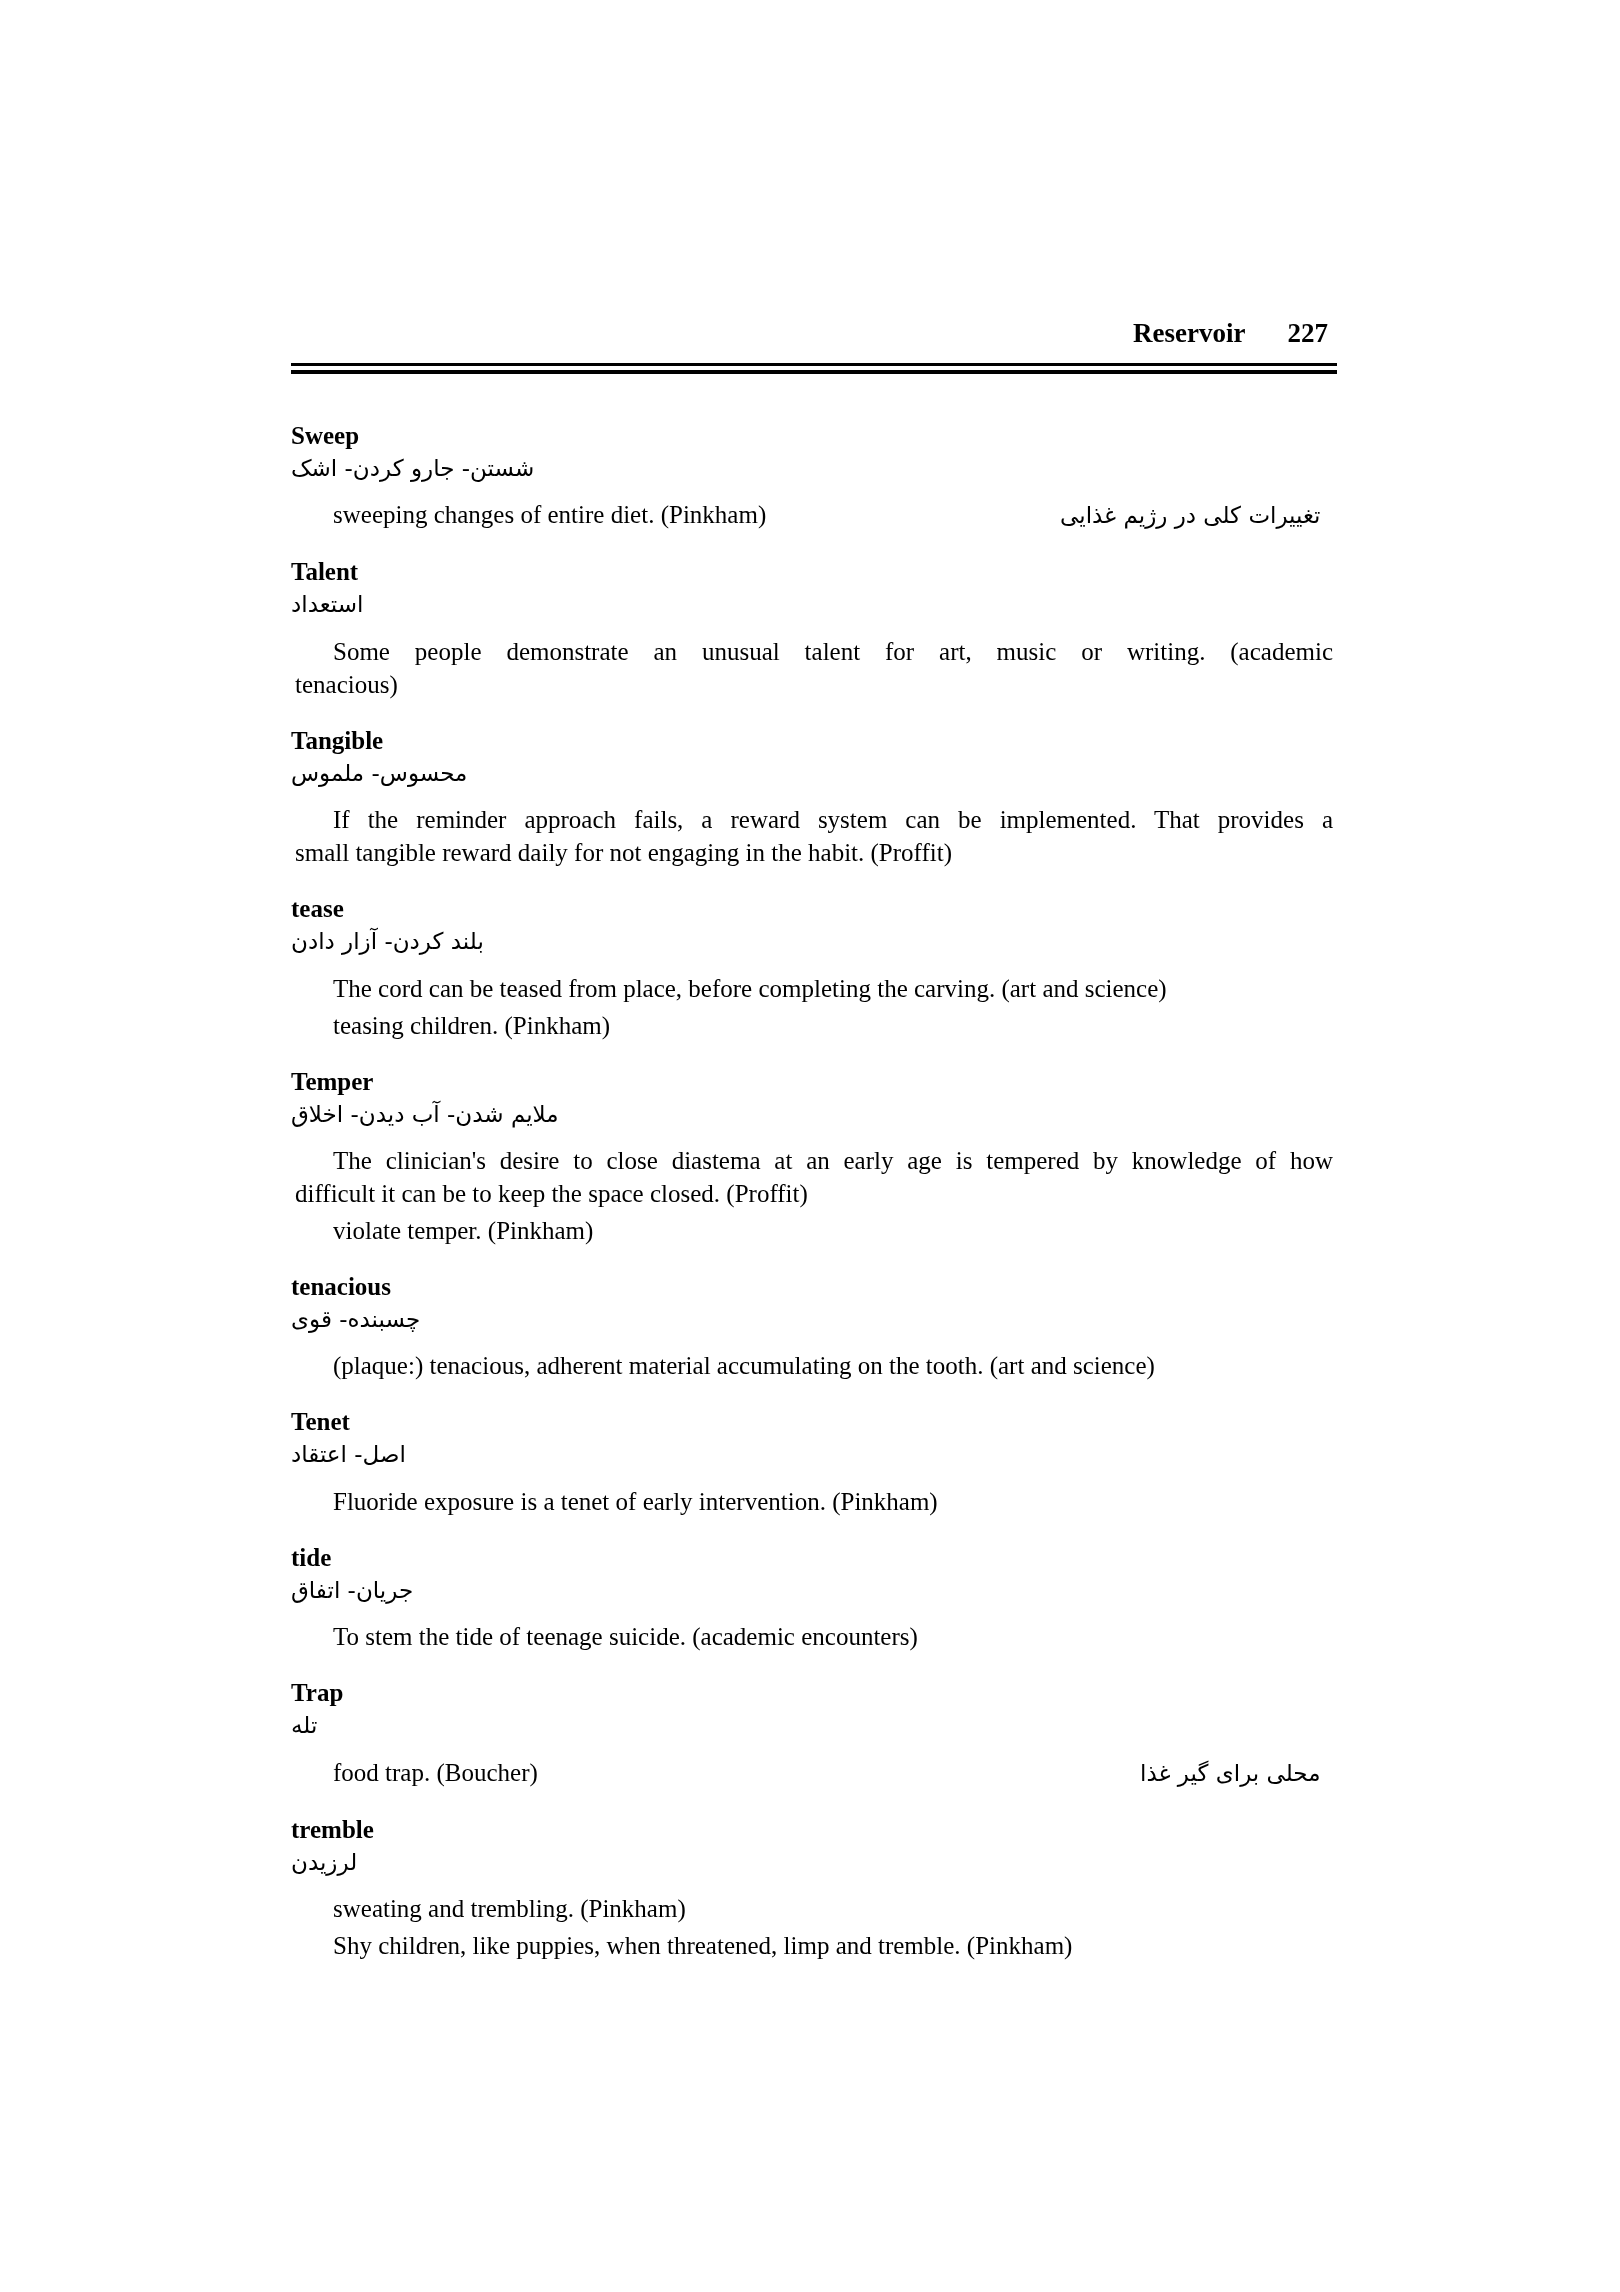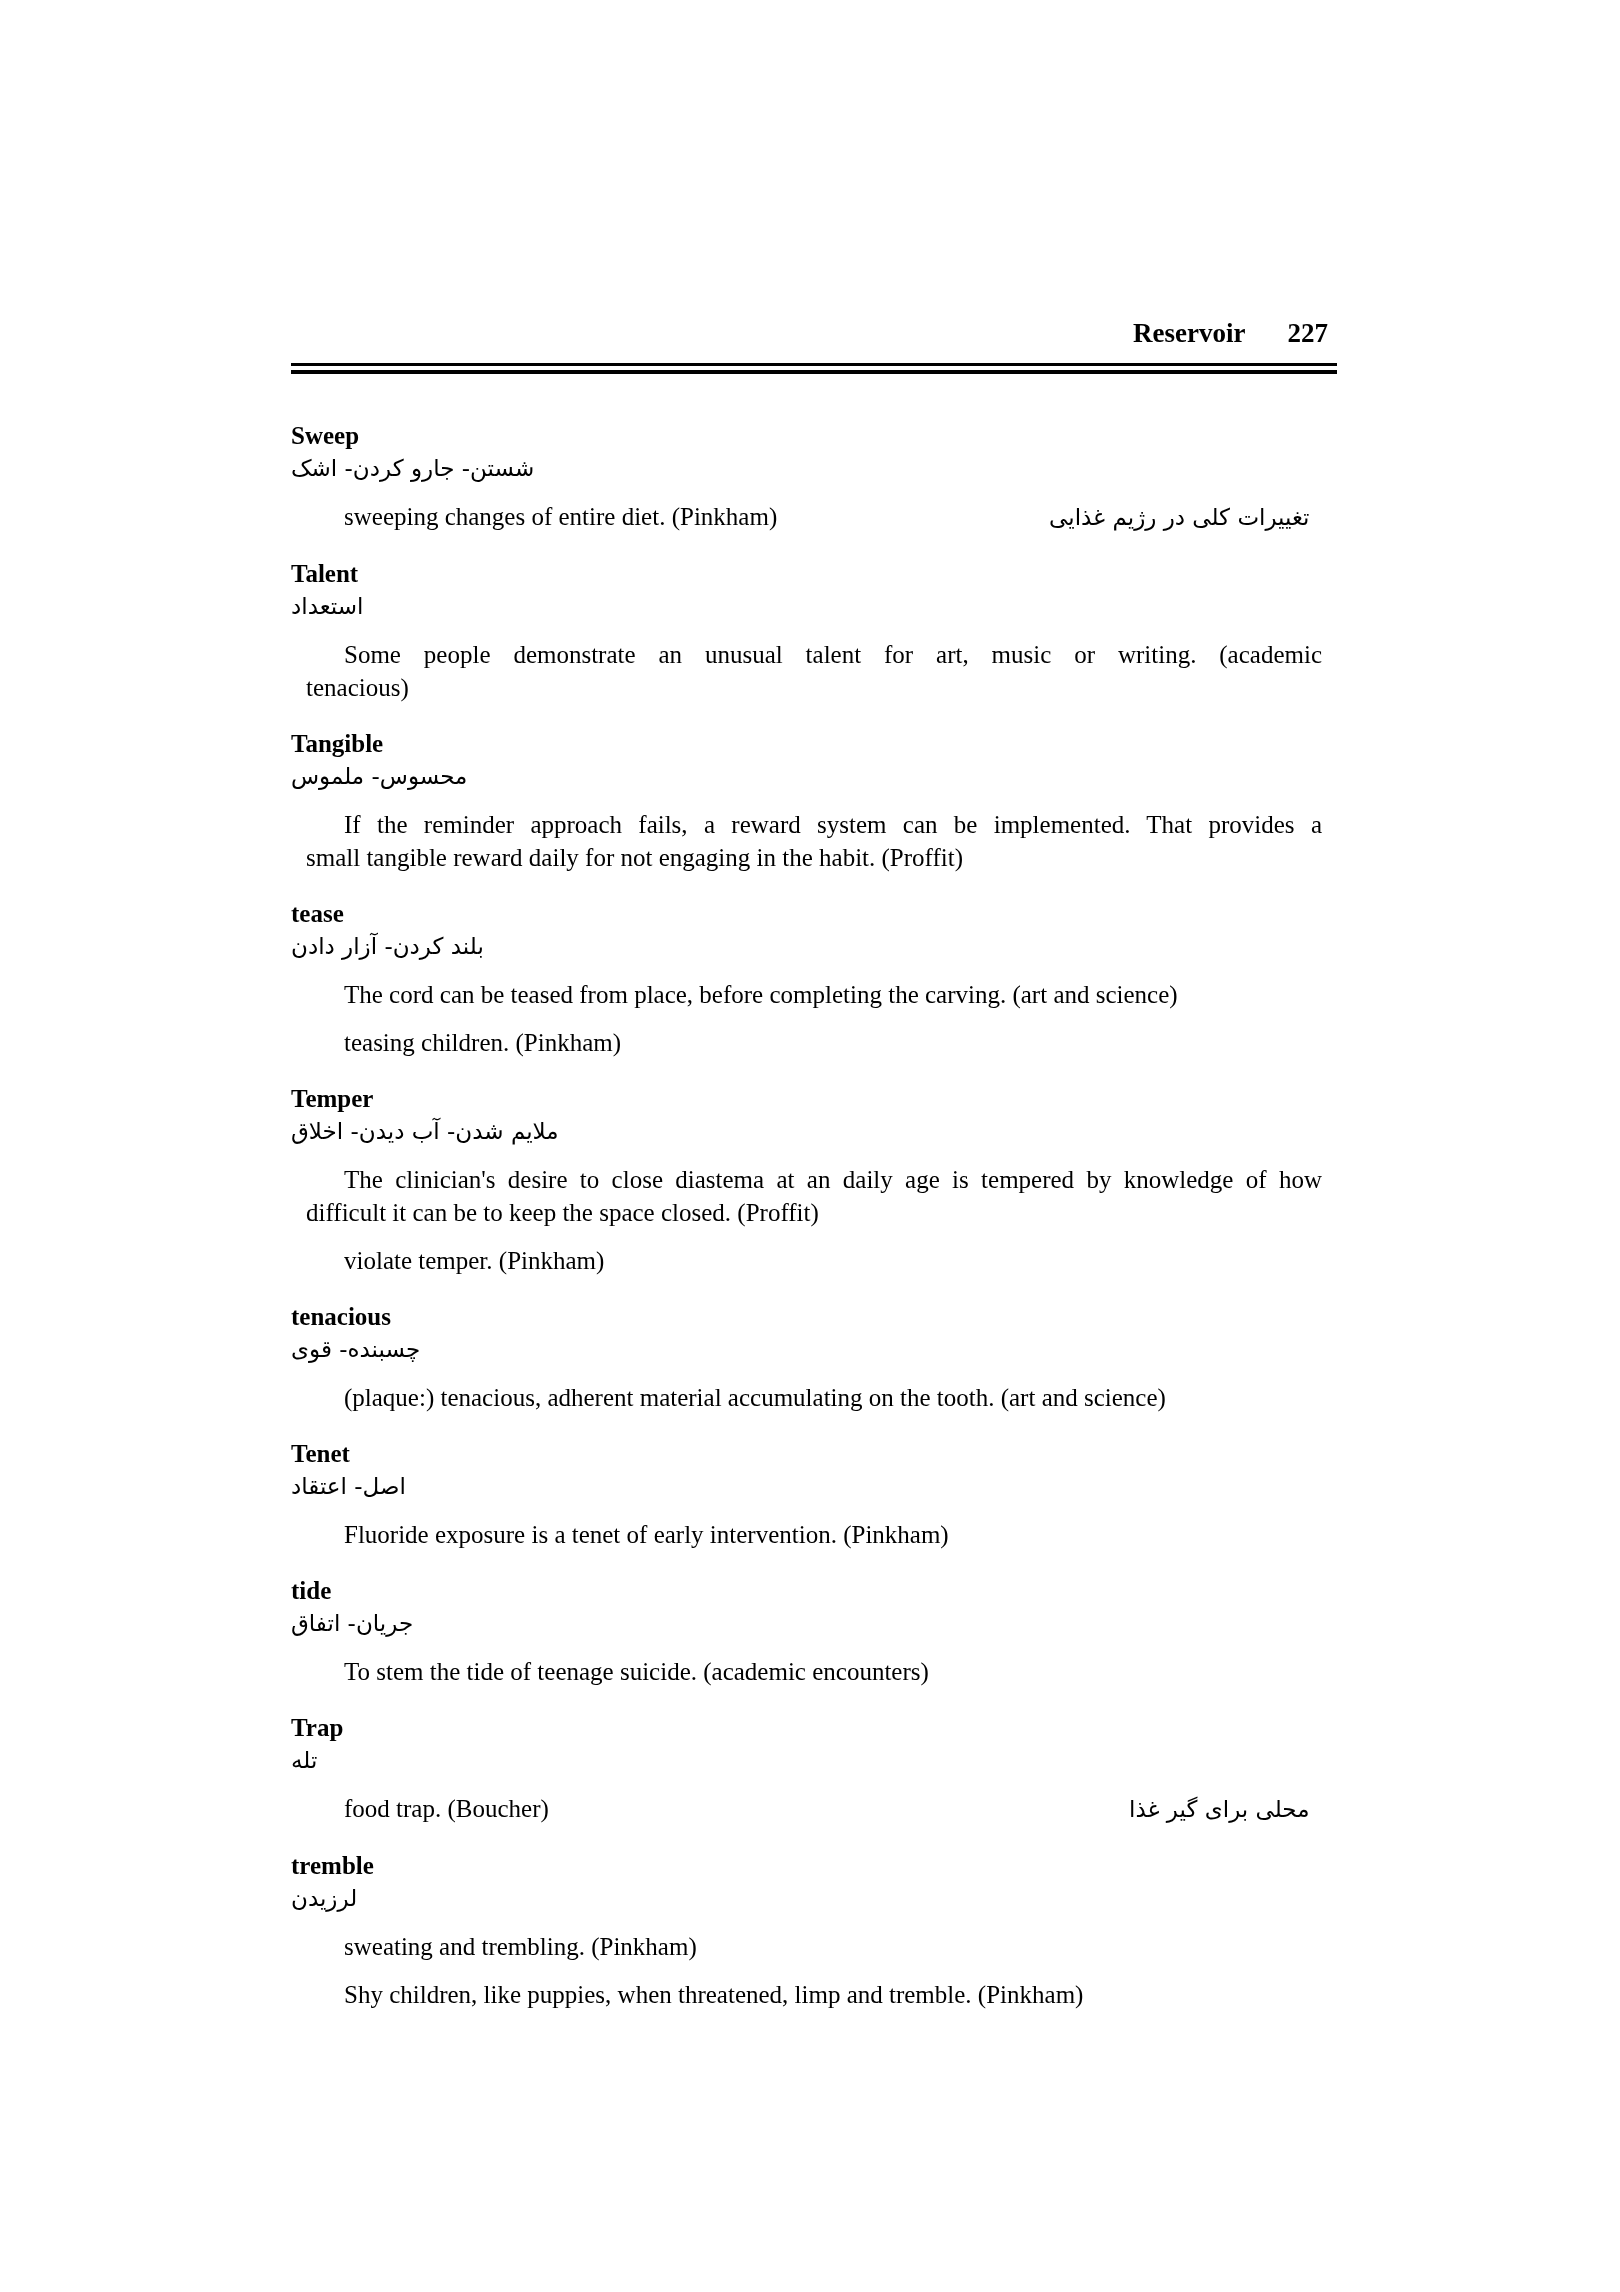--- a/index.html
+++ b/index.html
@@ -48,21 +48,21 @@
   .headword {
     font-weight: bold;
     font-size: 25px;
     line-height: 33px;
   }
   .translation {
     font-family: "DejaVu Sans", sans-serif;
     font-size: 23px;
     line-height: 33px;
   }
-  .example { margin: 15px; }
+  .example { margin: 4px; }
   .line {
     font-size: 25px;
     line-height: 33px;
   }
   .line.first { text-indent: 38px; }
   .line.stretch {
     text-align: justify;
     text-align-last: justify;
   }
   .line.with-fa {
@@ -149,21 +149,21 @@
         </div>
   </section>
 
   <section class="entry">
     <div class="headword-row">
       <span class="headword">Temper</span>
       <span class="translation" dir="rtl" lang="fa">ملایم شدن- آب دیدن- اخلاق</span>
     </div>
     <div class="examples">
           <div class="example">
-            <div class="line first stretch">The clinician's desire to close diastema at an daily age is tempered by knowledge of how</div>
+            <div class="line first stretch">The clinician's desire to close diastema at an early age is tempered by knowledge of how</div>
             <div class="line">difficult it can be to keep the space closed. (Proffit)</div>
           </div>
           <div class="example">
             <div class="line first">violate temper. (Pinkham)</div>
           </div>
         </div>
   </section>
 
   <section class="entry">
     <div class="headword-row">

